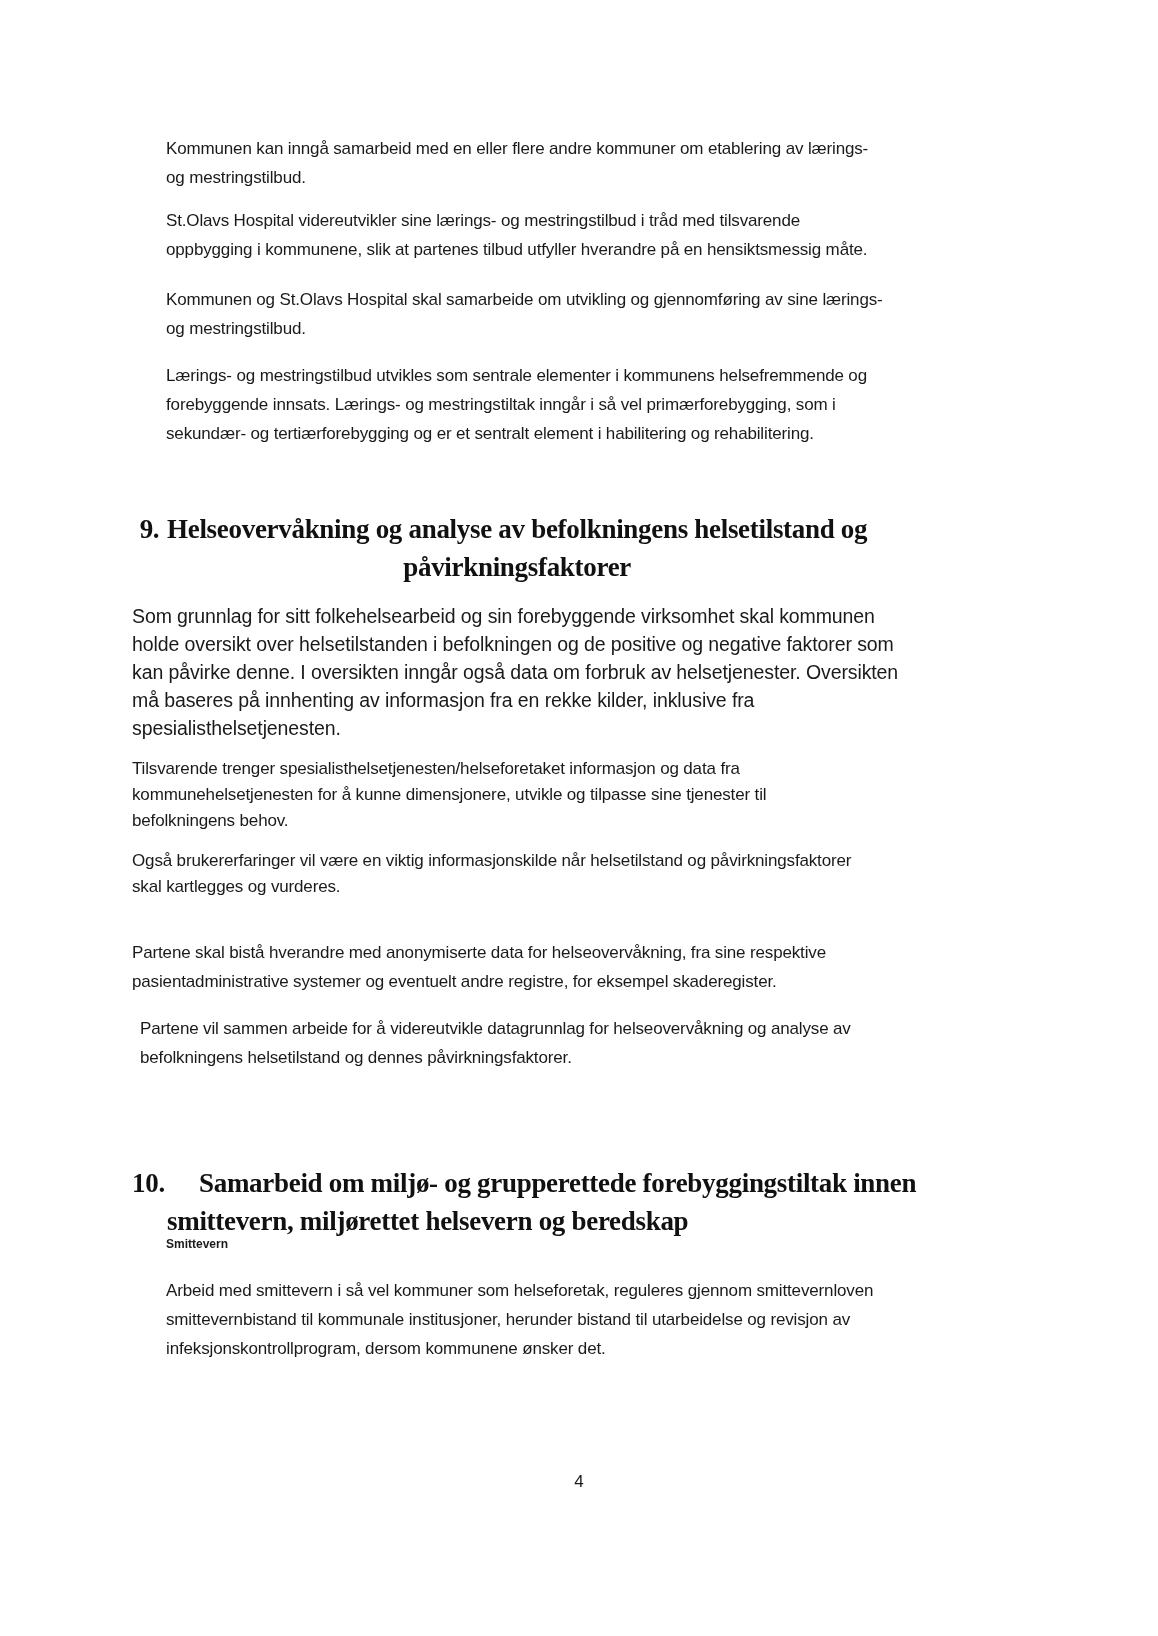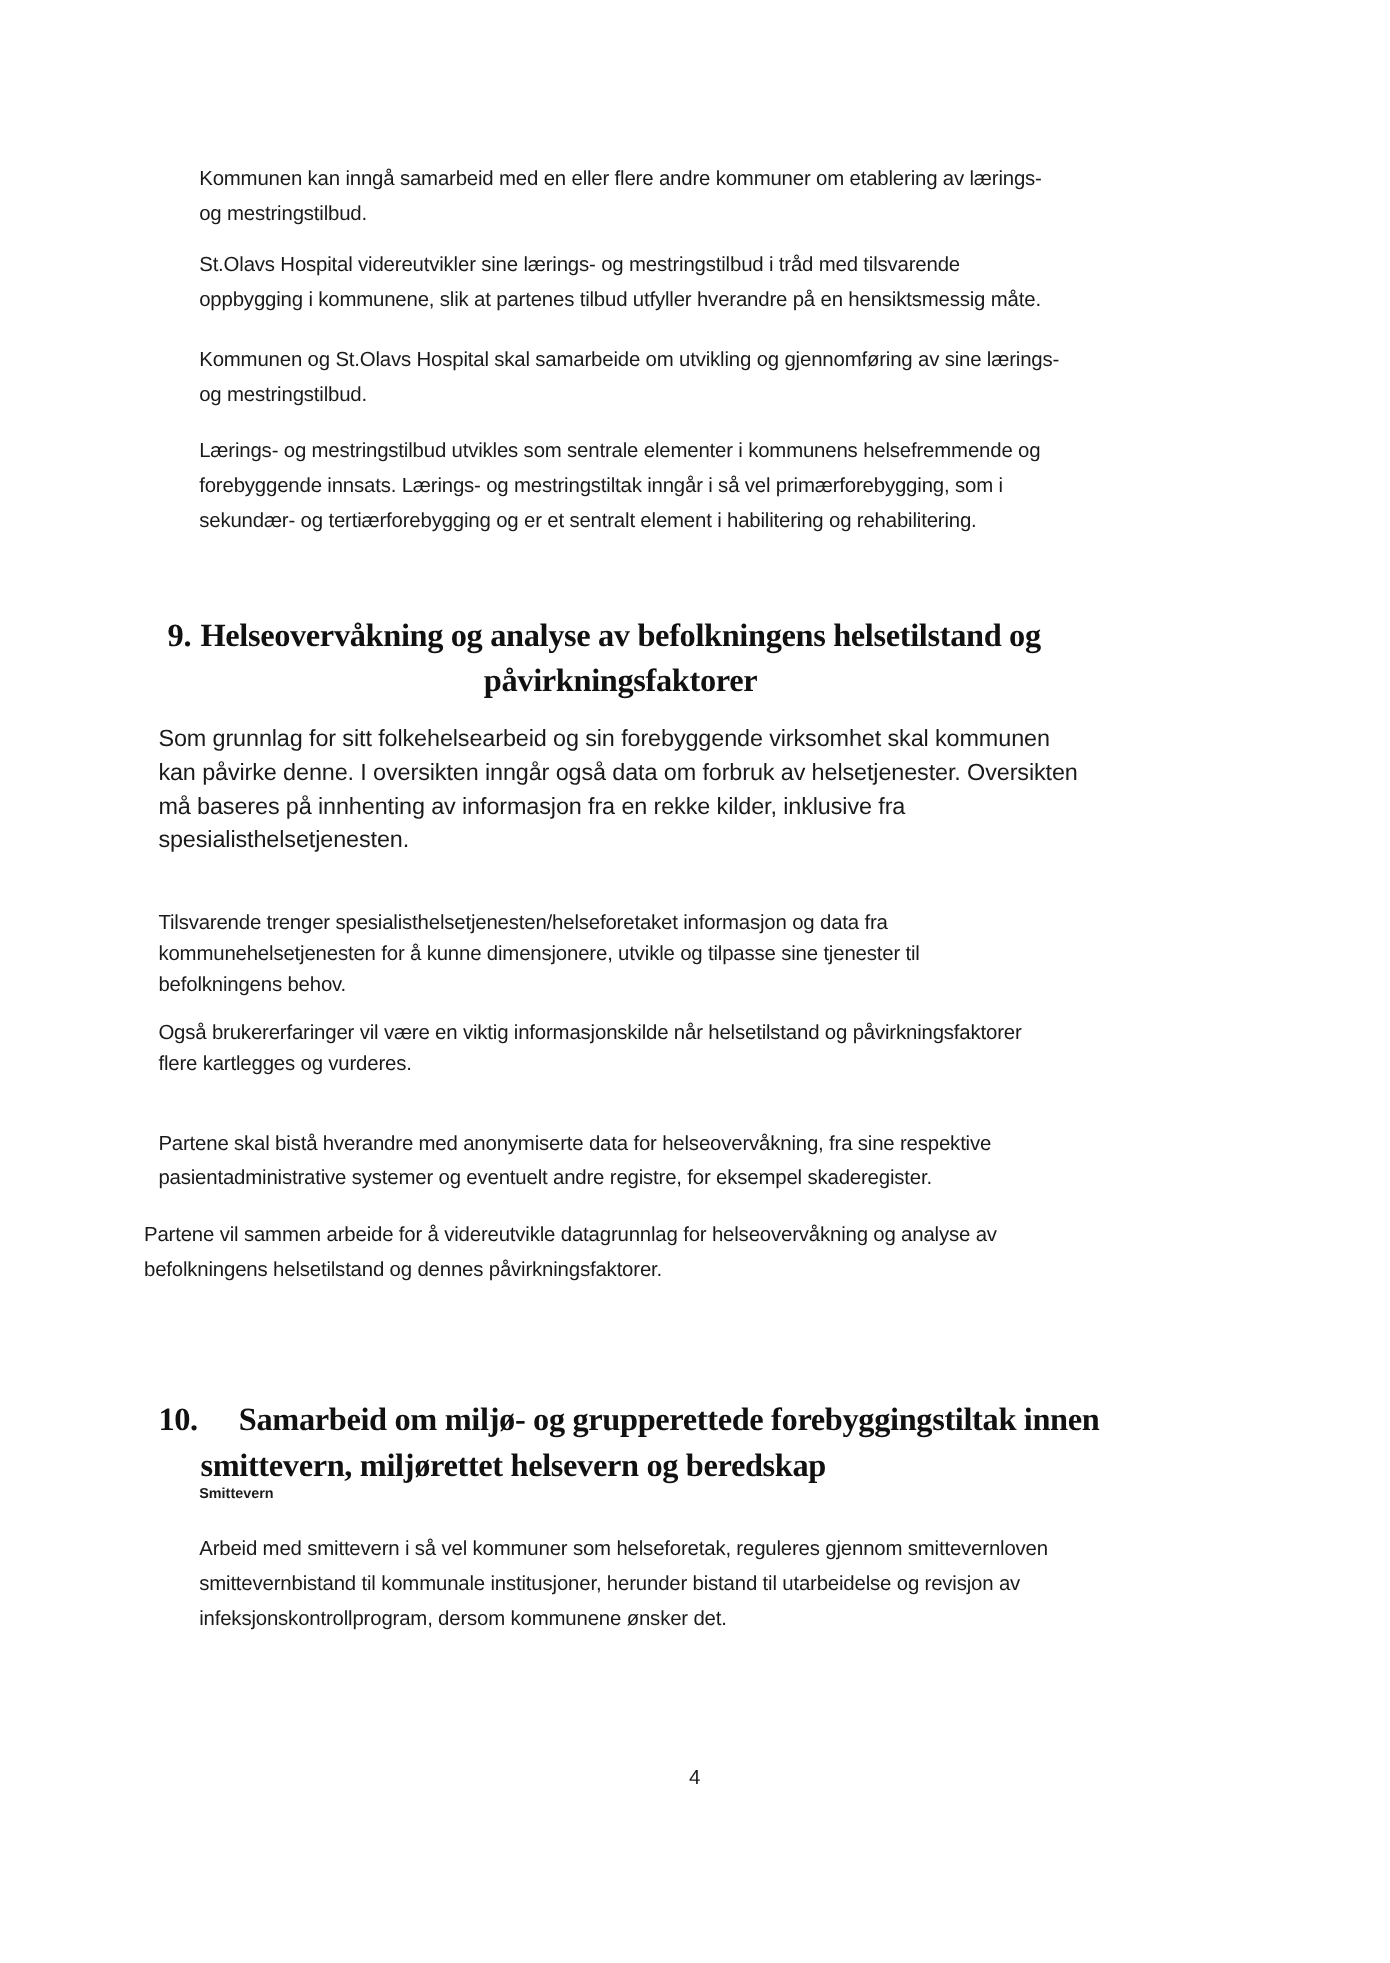--- a/index.html
+++ b/index.html
@@ -99,42 +99,43 @@
 
   <h2 class="heading" style="left:132px; top:510px;text-align:center;">
     <span class="title-line">
       <span class="num" style="width:35px;">9.</span><span>Helseovervåkning og analyse av befolkningens helsetilstand og</span>
     </span>
     <span class="title-line" style="padding-left:35px;">påvirkningsfaktorer</span>
   </h2>
 
   <p class="para body2" style="left:132px; top:602px;">
     <span class="line">Som grunnlag for sitt folkehelsearbeid og sin forebyggende virksomhet skal kommunen</span>
+    <span class="line">holde oversikt over helsetilstanden i befolkningen og de positive og negative faktorer som</span>
     <span class="line">kan påvirke denne. I oversikten inngår også data om forbruk av helsetjenester. Oversikten</span>
     <span class="line">må baseres på innhenting av informasjon fra en rekke kilder, inklusive fra</span>
     <span class="line">spesialisthelsetjenesten.</span>
   </p>
 
   <p class="para compact" style="left:132px; top:756px;">
     <span class="line">Tilsvarende trenger spesialisthelsetjenesten/helseforetaket  informasjon og data fra</span>
     <span class="line">kommunehelsetjenesten for å kunne dimensjonere, utvikle og tilpasse sine tjenester til</span>
     <span class="line">befolkningens behov.</span>
   </p>
 
   <p class="para compact" style="left:132px; top:848px;">
     <span class="line">Også brukererfaringer vil være en viktig informasjonskilde når helsetilstand og påvirkningsfaktorer</span>
-    <span class="line">flere kartlegges og vurderes.</span>
+    <span class="line">skal kartlegges og vurderes.</span>
   </p>
 
   <p class="para" style="left:132px; top:938px;">
     <span class="line">Partene skal bistå hverandre med anonymiserte data for helseovervåkning, fra sine respektive</span>
     <span class="line">pasientadministrative systemer og eventuelt andre registre, for eksempel skaderegister.</span>
   </p>
 
-  <p class="para" style="left:120px; top:1014px;">
+  <p class="para" style="left:140px; top:1014px;">
     <span class="line">Partene vil sammen arbeide for å videreutvikle datagrunnlag for helseovervåkning og analyse av</span>
     <span class="line">befolkningens helsetilstand og dennes påvirkningsfaktorer.</span>
   </p>
 
   <h2 class="heading" style="left:132px; top:1164px;">
     <span class="title-line">
       <span class="num" style="width:67px;">10.</span><span>Samarbeid om miljø- og grupperettede forebyggingstiltak innen</span>
     </span>
     <span class="title-line" style="padding-left:35px;">smittevern, miljørettet helsevern og beredskap</span>
   </h2>

